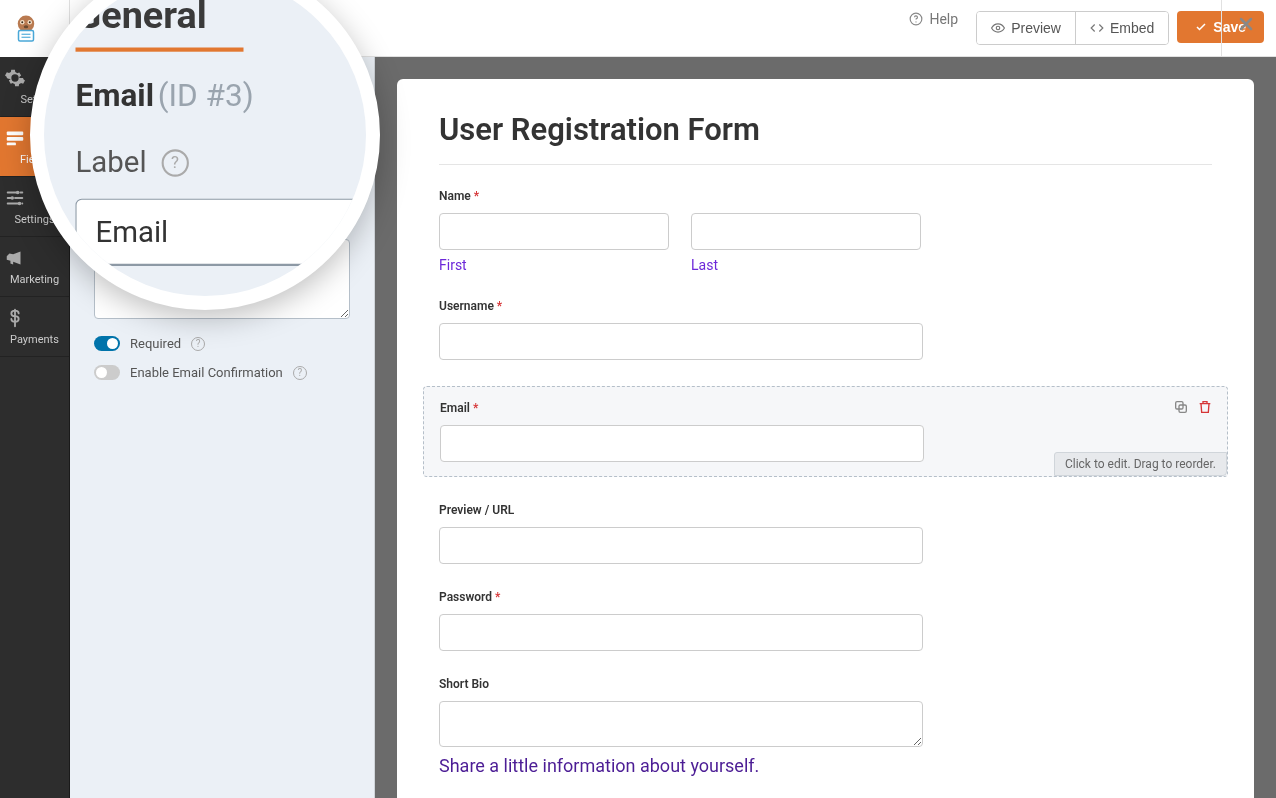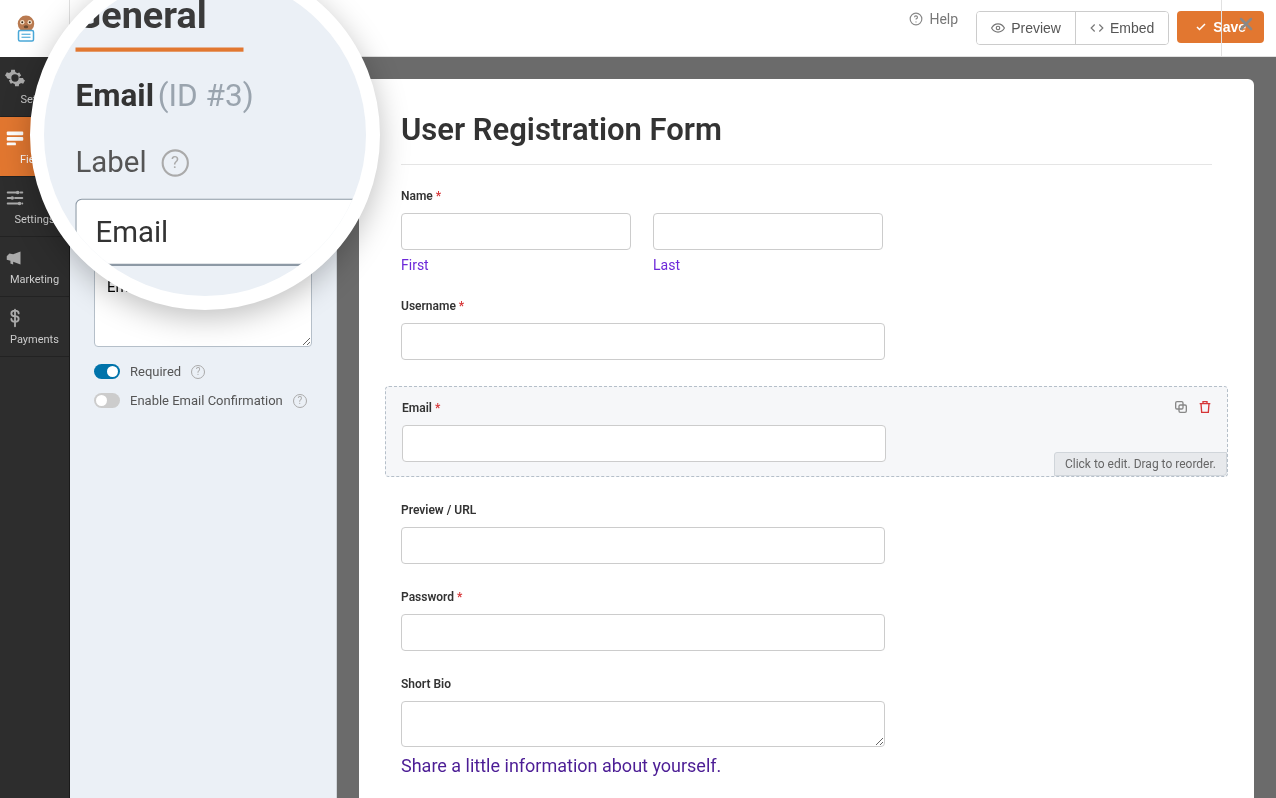--- a/index.html
+++ b/index.html
@@ -21,21 +21,21 @@
 
 .leftnav { width: 70px; background: #2d2d2d; display: flex; flex-direction: column; padding-top: 57px; z-index: 4; border-right: 1px solid #1a1a1a; }
 .nav-logo-space { position:absolute; top:0; left:0; width:70px; height:57px; background:#fff; display:flex; align-items:center; justify-content:center; border-right:1px solid #e1e1e1; z-index:6; }
 .nav-item { color: #ccc; text-align: center; padding: 10px 4px; font-size: 11px; cursor: pointer; border-bottom: 1px solid #222; }
 .nav-item .icon { display: block; margin: 0 auto 4px; }
 .nav-item.active { background: #e27730; color: #fff; }
 .nav-item.active .icon svg { fill: #fff; }
 .nav-item .icon svg { fill: #aaa; }
 
 
-.options { width: 267px; background: #ebf0f6; border-right: 1px solid #d0d5da; padding-top: 67px; position: relative; z-index: 3; height: 798px; }
+.options { width: 305px; background: #ebf0f6; border-right: 1px solid #d0d5da; padding-top: 39px; position: relative; z-index: 3; height: 798px; }
 .options-inner { padding: 24px 24px; }
 .label-text-input { width: 100%; border: 1px solid #b5bfc9; border-radius: 4px; padding: 10px 12px; font-size: 15px; background: #fff; height: 80px; resize: vertical; font-family: inherit; }
 .toggle-row { display: flex; align-items: center; gap: 10px; margin-top: 14px; font-size: 13px; color: #555; }
 .toggle { width: 26px; height: 15px; border-radius: 10px; background: #ccc; position: relative; cursor: pointer; flex-shrink:0; }
 .toggle::after { content: ""; width: 11px; height: 11px; background: #fff; border-radius: 50%; position: absolute; top: 2px; left: 2px; transition: left .1s; }
 .toggle.on { background: #0073aa; }
 .toggle.on::after { left: 13px; }
 .help-q { width: 14px; height: 14px; border: 1px solid #aaa; border-radius: 50%; color: #aaa; font-size: 10px; display: inline-flex; align-items: center; justify-content: center; cursor: help; }
 
 

